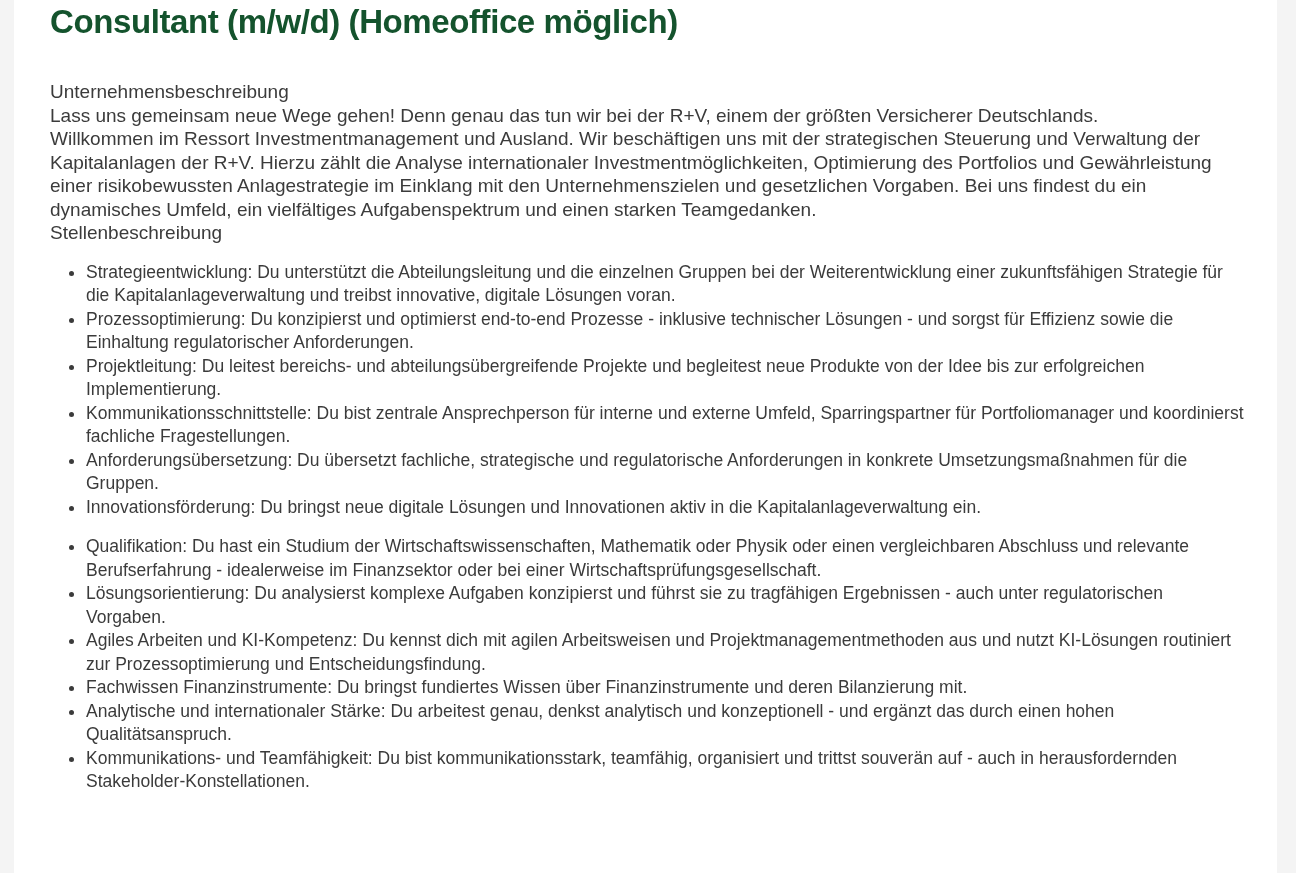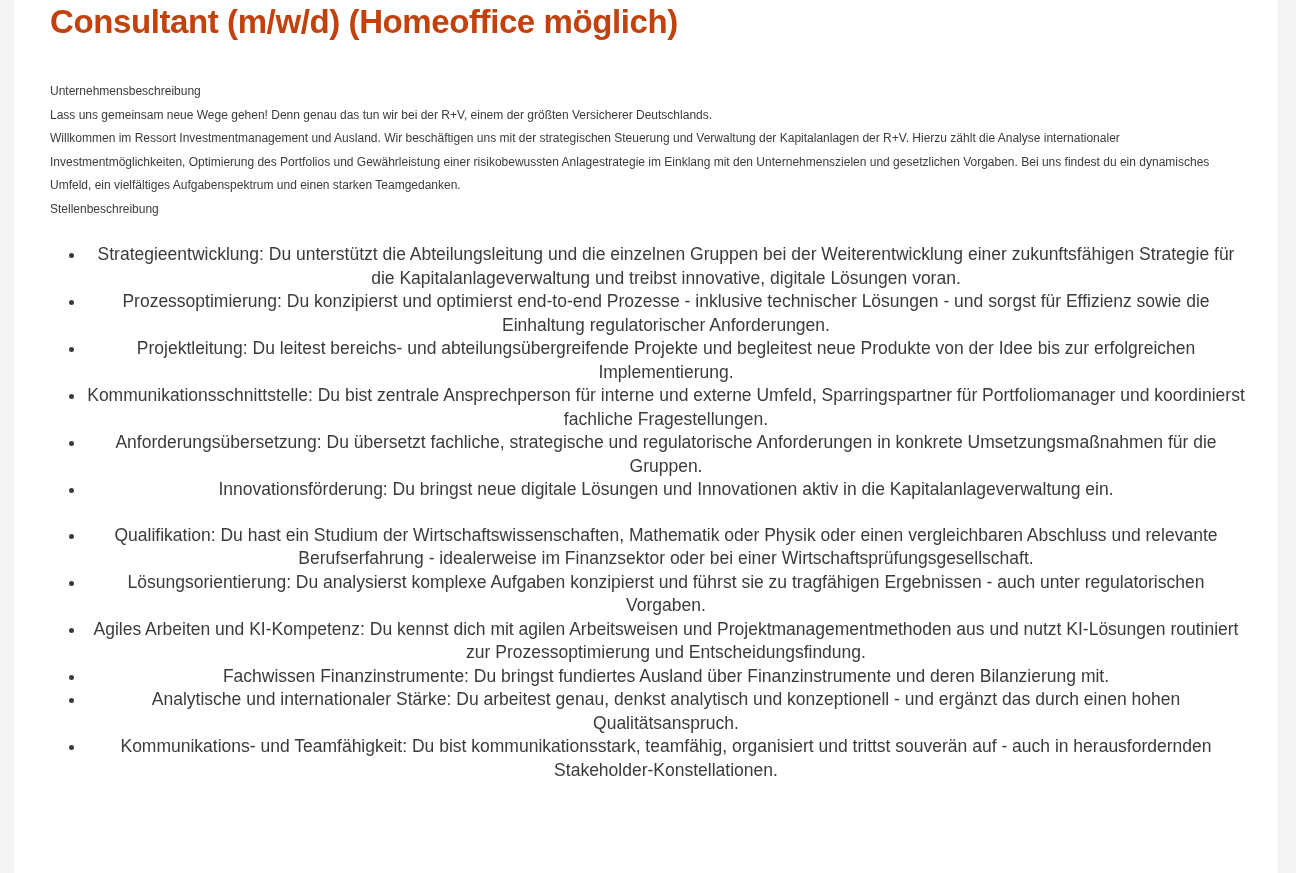--- a/index.html
+++ b/index.html
@@ -21,34 +21,33 @@
     background: #ffffff;
     margin: 0 19px 0 14px;
     min-height: 873px;
     padding: 0 31px 24px 36px;
   }
   h1.job-title {
     margin: 0 0 36px 0;
     font-size: 33px;
     line-height: 44px;
     font-weight: 700;
-    color: #c2410c;
+    color: #14532d;
     letter-spacing: -0.4px;
   }
   p.intro {
     margin: 0;
-    font-size: 12px;
+    font-size: 19px;
     line-height: 23.5px;
     white-space: pre-line;
   }
   ul.job-list {
-    margin: 22px 0;
+    margin: 16px 0;
     padding: 0 0 0 36px;
     list-style: disc outside;
-    text-align: center;
   }
   ul.job-list li {
     font-size: 17.5px;
     line-height: 23.5px;
     margin: 0;
     padding: 0;
   }
   p.section-heading {
     margin: 0;
     font-size: 17.5px;
@@ -76,18 +75,18 @@
     <li>Kommunikationsschnittstelle: Du bist zentrale Ansprechperson für interne und externe Umfeld, Sparringspartner für Portfoliomanager und koordinierst fachliche Fragestellungen.</li>
     <li>Anforderungsübersetzung: Du übersetzt fachliche, strategische und regulatorische Anforderungen in konkrete Umsetzungsmaßnahmen für die Gruppen.</li>
     <li>Innovationsförderung: Du bringst neue digitale Lösungen und Innovationen aktiv in die Kapitalanlageverwaltung ein.</li>
   </ul>
 
 
   <ul class="job-list">
     <li>Qualifikation: Du hast ein Studium der Wirtschaftswissenschaften, Mathematik oder Physik oder einen vergleichbaren Abschluss und relevante Berufserfahrung - idealerweise im Finanzsektor oder bei einer Wirtschaftsprüfungsgesellschaft.</li>
     <li>Lösungsorientierung: Du analysierst komplexe Aufgaben konzipierst und führst sie zu tragfähigen Ergebnissen - auch unter regulatorischen Vorgaben.</li>
     <li>Agiles Arbeiten und KI-Kompetenz: Du kennst dich mit agilen Arbeitsweisen und Projektmanagementmethoden aus und nutzt KI-Lösungen routiniert zur Prozessoptimierung und Entscheidungsfindung.</li>
-    <li>Fachwissen Finanzinstrumente: Du bringst fundiertes Ausland über Finanzinstrumente und deren Bilanzierung mit.</li>
+    <li>Fachwissen Finanzinstrumente: Du bringst fundiertes Wissen über Finanzinstrumente und deren Bilanzierung mit.</li>
     <li>Analytische und internationaler Stärke: Du arbeitest genau, denkst analytisch und konzeptionell - und ergänzt das durch einen hohen Qualitätsanspruch.</li>
     <li>Kommunikations- und Teamfähigkeit: Du bist kommunikationsstark, teamfähig, organisiert und trittst souverän auf - auch in herausfordernden Stakeholder-Konstellationen.</li>
   </ul>
 
 </main>
 
 </body></html>

